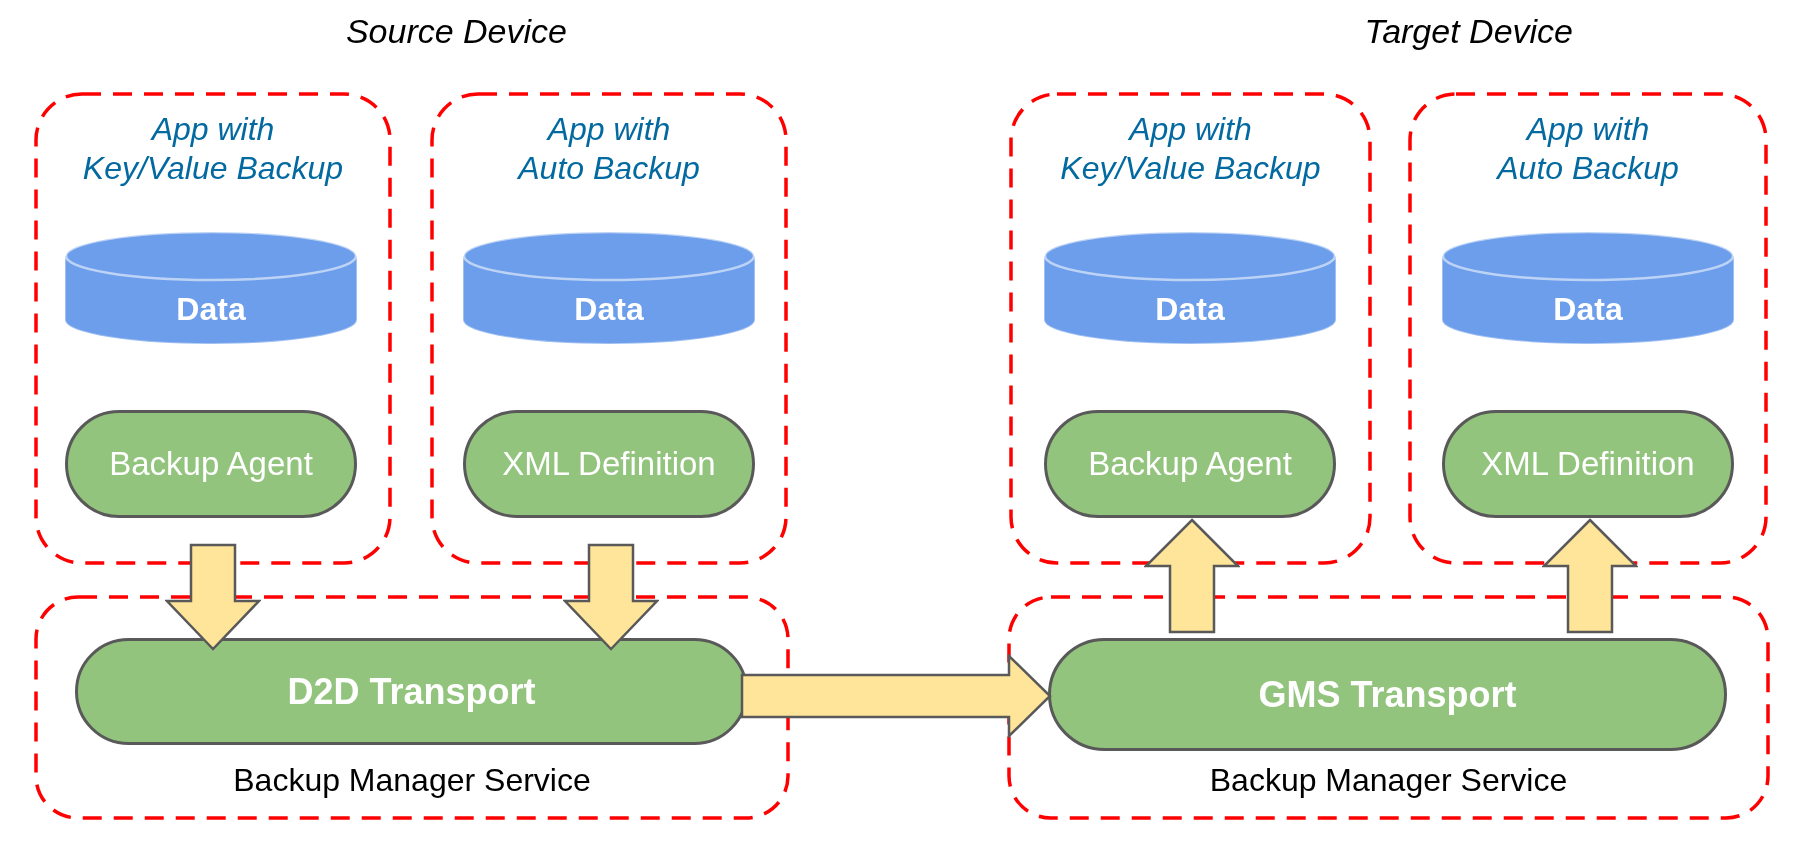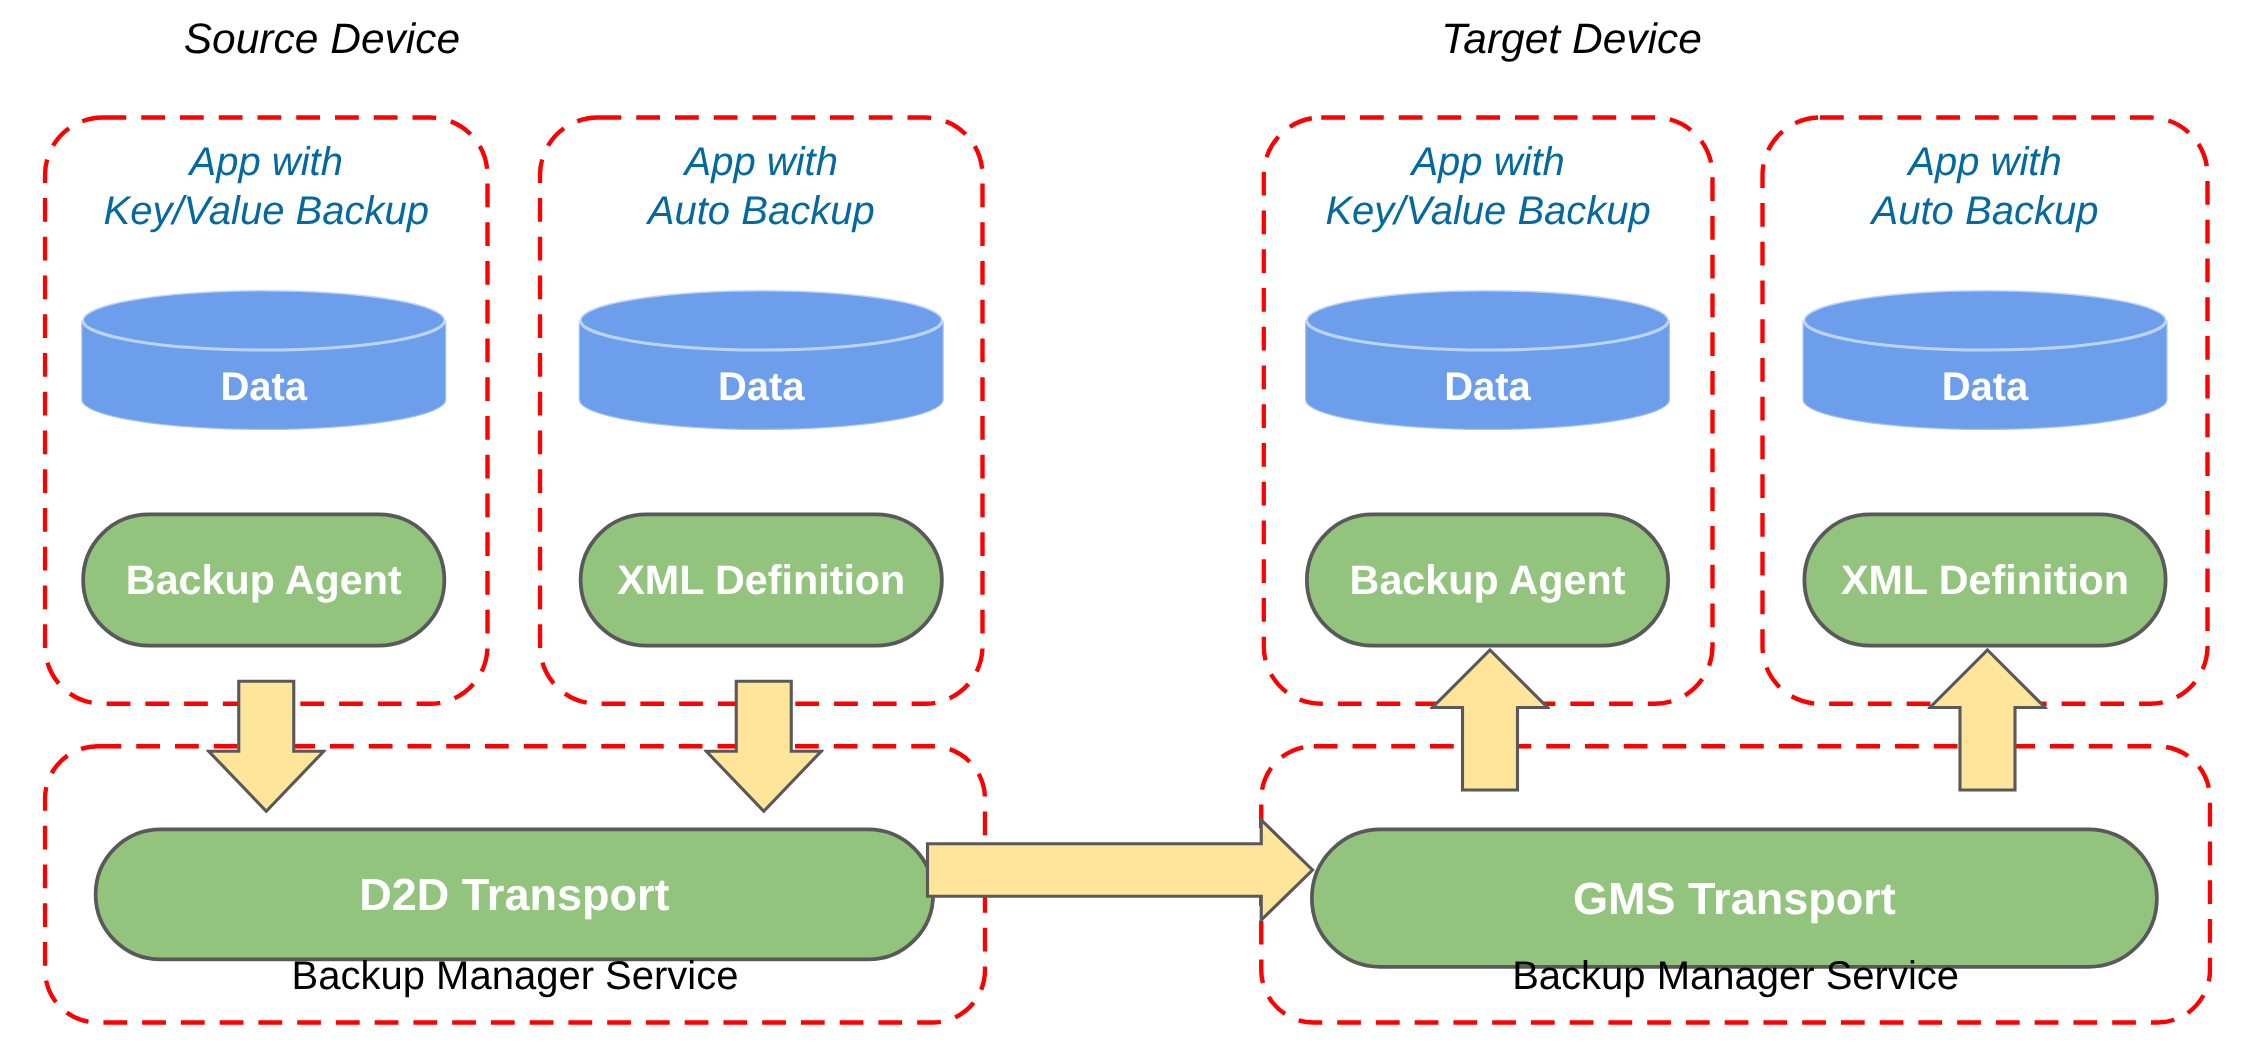--- a/index.html
+++ b/index.html
@@ -1,47 +1,47 @@
 <!DOCTYPE html>
 <html><head>
 <meta charset="utf-8">
 <style>
   html,body{margin:0;padding:0;background:#ffffff;}
   .canvas{position:relative;width:1797px;height:847px;background:#ffffff;
           font-family:"Liberation Sans",sans-serif;overflow:hidden;}
   .abs{position:absolute;}
   
-  .device-title{font-style:italic;font-size:34px;color:#000;text-align:left;width:420px;}
+  .device-title{font-style:italic;font-size:34px;color:#000;text-align:right;width:420px;}
   #title-source{left:147px;top:12px;}
   #title-target{left:1153px;top:12px;}
   
   .dash-svg{position:absolute;}
   
   .app-label{font-style:italic;font-size:32px;line-height:39px;color:#0369a1;text-align:center;}
   #lbl-app1{left:34px;top:110px;width:358px;}
   #lbl-app2{left:430px;top:110px;width:358px;}
   #lbl-app3{left:1009px;top:110px;width:363px;}
   #lbl-app4{left:1408px;top:110px;width:360px;}
   
   .cyl{position:absolute;width:294px;height:116px;}
   #cyl1{left:64px;top:230px;}
   #cyl2{left:462px;top:230px;}
   #cyl3{left:1043px;top:230px;}
   #cyl4{left:1441px;top:230px;}
   .cyl text{font-family:"Liberation Sans",sans-serif;font-weight:bold;font-size:32px;fill:#ffffff;}
   
   .pill{position:absolute;background:#93C47D;border:3px solid #595959;border-radius:999px;
         display:flex;align-items:center;justify-content:center;box-sizing:border-box;}
-  .pill span{color:#ffffff;font-weight:bold;font-size:33px;}
+  .pill span{color:#ffffff;font-weight:normal;font-size:33px;}
   #pill1{left:65px;top:410px;width:292px;height:108px;}
   #pill2{left:463px;top:410px;width:292px;height:108px;}
   #pill3{left:1044px;top:410px;width:292px;height:108px;}
   #pill4{left:1442px;top:410px;width:292px;height:108px;}
   .transport{position:absolute;background:#93C47D;border:3px solid #595959;border-radius:58px;
-        display:flex;align-items:center;justify-content:center;box-sizing:border-box;margin-top:24px;}
+        display:flex;align-items:center;justify-content:center;box-sizing:border-box;}
   .transport span{color:#ffffff;font-weight:bold;font-size:36px;}
   #pill-d2d{left:75px;top:638px;width:673px;height:107px;}
   #pill-gms{left:1048px;top:638px;width:679px;height:113px;}
   
   .service-label{font-size:32px;color:#000;text-align:center;}
   #lbl-bms-left{left:34px;top:762px;width:756px;}
   #lbl-bms-right{left:1007px;top:762px;width:763px;}
   
   .arrow{position:absolute;}
   #arrow-down-1{left:165px;top:543px;}

